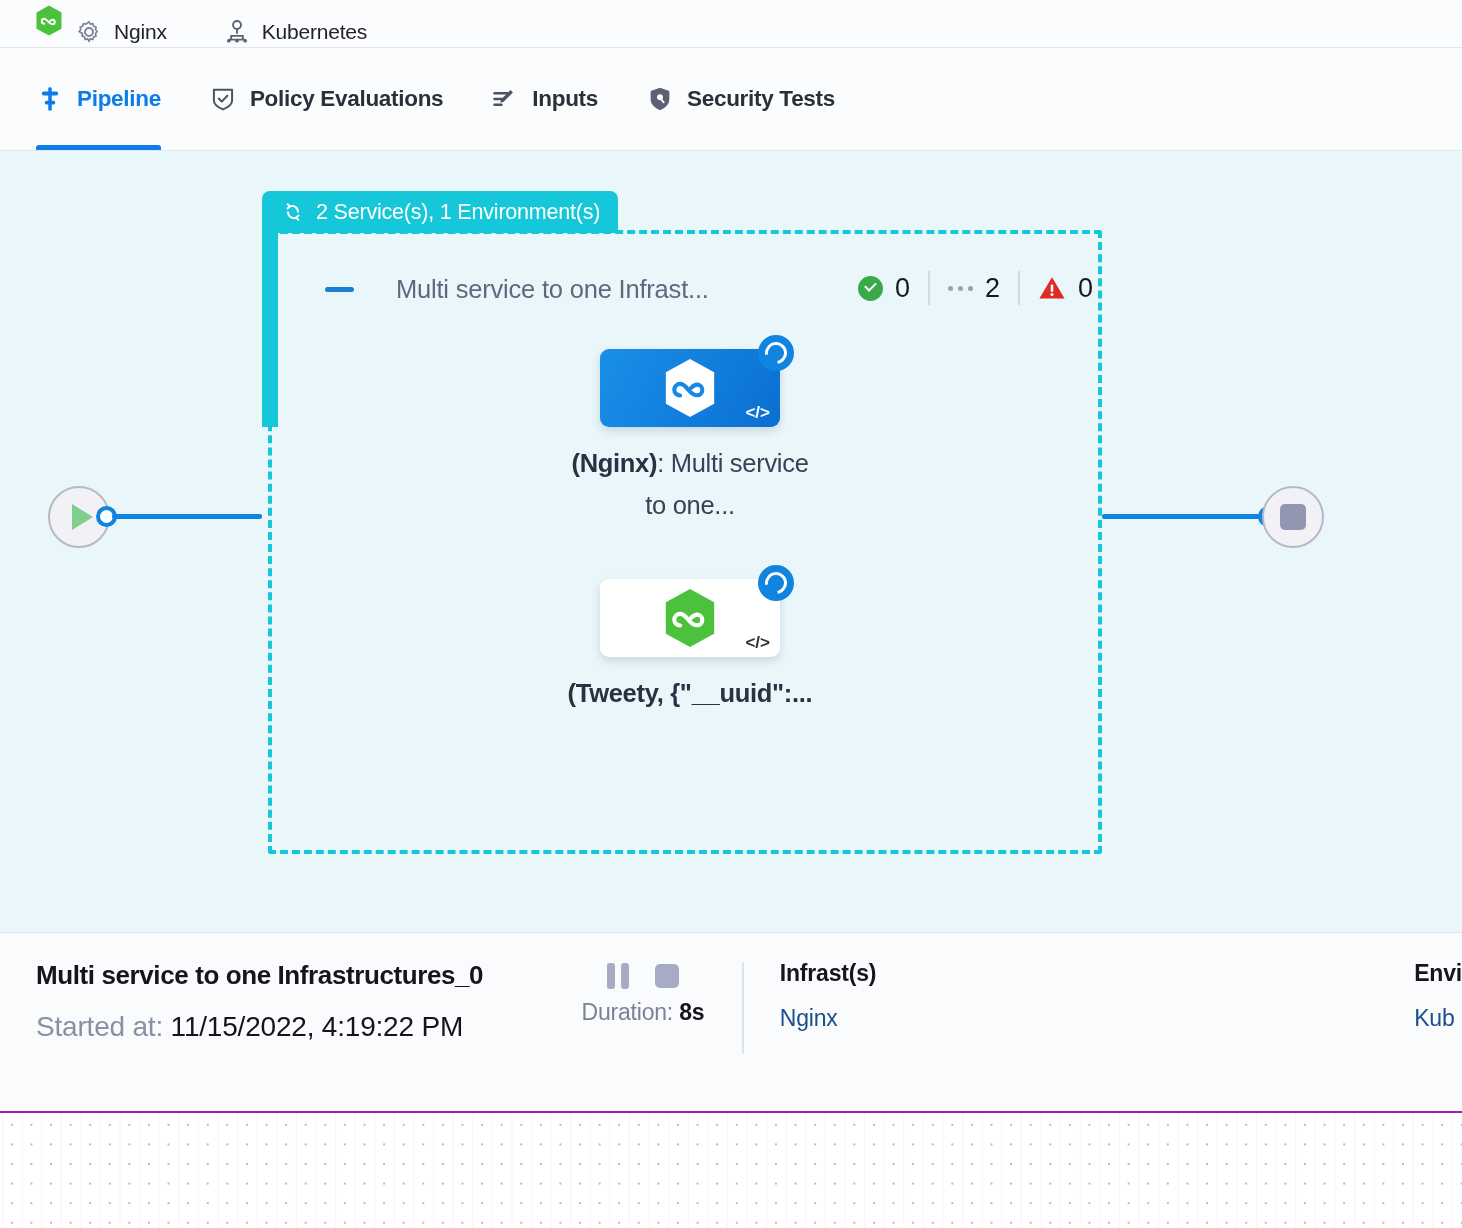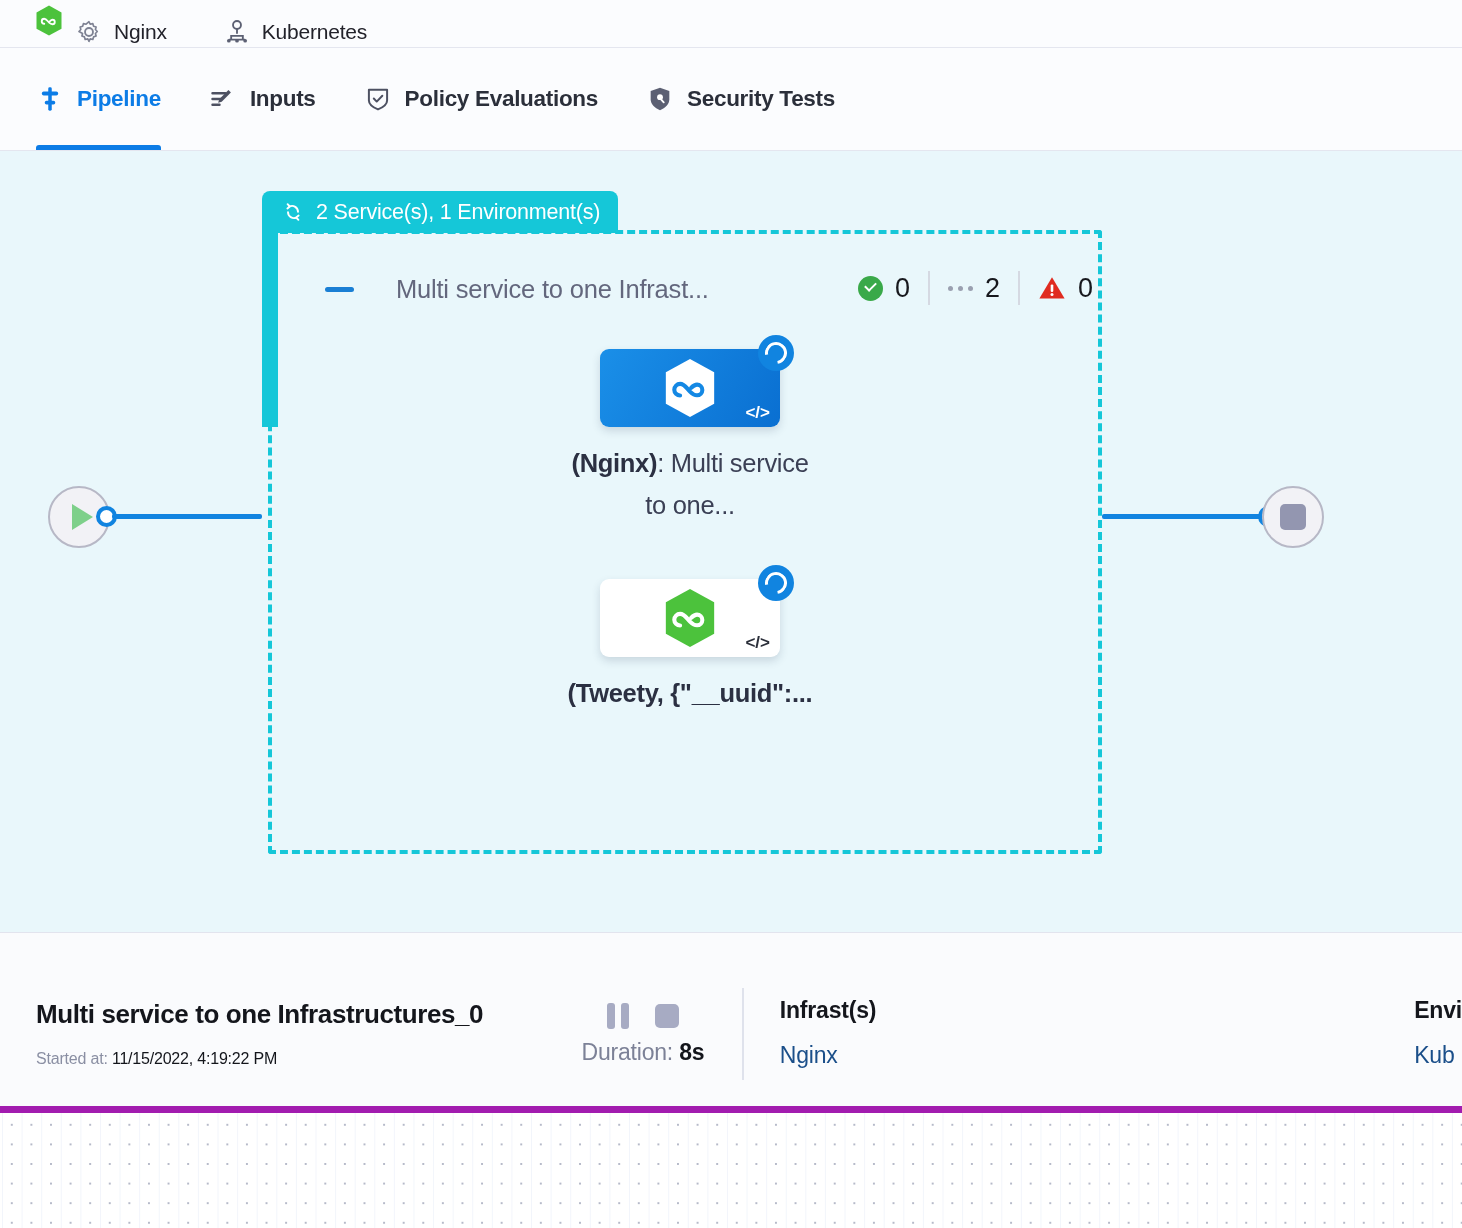--- a/index.html
+++ b/index.html
@@ -126,26 +126,26 @@
   .node-label {
     width: 250px; margin-left: -35px; margin-top: 15px;
     text-align: center; font-size: 25.5px; line-height: 42px;
     color: #3b4055; letter-spacing: -.3px;
   }
   .node-label b { font-weight: bold; color: #2b3042; }
 
   
   .panel {
     position: absolute; left: 0; top: 932px; width: 1462px; height: 181px;
-    background: #fafbfd; border-top: 1px solid #e2e4ee; border-bottom: 7px solid #a21caf;
-    display: flex; align-items: center; padding-top: 27px;
+    background: #fafbfd; border-top: 1px solid #e2e4ee; border-bottom: 2px solid #a21caf;
+    display: flex; align-items: flex-start; padding-top: 27px;
   }
   .panel-left { padding-left: 36px; width: 575px; }
   .panel-title { font-size: 26px; font-weight: bold; color: #14161c; letter-spacing: -.4px; }
-  .panel-sub { margin-top: 20px; font-size: 16px; color: #13151b; letter-spacing: -.2px; }
+  .panel-sub { margin-top: 20px; font-size: 28px; color: #13151b; letter-spacing: -.2px; }
   .panel-sub .muted { color: #8a8fa3; }
   .panel-mid { width: 210px; display: flex; flex-direction: column; align-items: center; }
   .ctrl-row { display: flex; gap: 26px; margin-top: 3px; }
   .ctrl-pause { display: flex; gap: 6px; }
   .ctrl-pause i { display: block; width: 8px; height: 26px; border-radius: 3px; background: #a7abc3; }
   .ctrl-stop { width: 24px; height: 24px; border-radius: 5px; background: #a7abc3; margin-top: 1px; }
   .dur { margin-top: 10px; font-size: 23px; color: #7c8197; letter-spacing: -.2px; }
   .dur b { color: #13151b; font-weight: bold; }
   .vdiv { width: 2px; height: 92px; background: #dfe2ec; margin-top: 2px; }
   .panel-col { padding-left: 36px; }
@@ -196,31 +196,31 @@
     <div class="tab active">
       <svg class="tab-ico" viewBox="0 0 24 24">
         <rect x="10.5" y="2" width="3" height="20" rx="1.2" fill="#0c7ce6"></rect>
         <rect x="5" y="5.5" width="14" height="3.4" rx="1.6" fill="#0c7ce6"></rect>
         <rect x="7.5" y="13.5" width="9" height="3.2" rx="1.5" fill="#0c7ce6"></rect>
       </svg>
       <span class="tab-label">Pipeline</span>
     </div>
     <div class="tab">
       <svg class="tab-ico" viewBox="0 0 24 24">
+        <path d="M4.2 4h15.6v9.3c0 3.6-3.1 5.7-7.8 7.6-4.7-1.9-7.8-4-7.8-7.6z" fill="none" stroke="#4d5162" stroke-width="1.7" stroke-linejoin="round"></path>
+        <path d="M8.4 11.6l2.5 2.6 4.8-5" fill="none" stroke="#4d5162" stroke-width="1.7" stroke-linecap="round" stroke-linejoin="round"></path>
+      </svg>
+      <span class="tab-label">Policy Evaluations</span>
+    </div>
+    <div class="tab">
+      <svg class="tab-ico" viewBox="0 0 24 24">
         <path d="M3 7h11M3 12h8M3 17h6" stroke="#4d5162" stroke-width="2.1" stroke-linecap="round"></path>
         <path d="M20.5 4.2l-8.6 8.6-1 3.3 3.3-1 8.6-8.6z" fill="#4d5162" transform="translate(-2.2,0.4) scale(0.92)"></path>
       </svg>
       <span class="tab-label">Inputs</span>
-    </div>
-    <div class="tab">
-      <svg class="tab-ico" viewBox="0 0 24 24">
-        <path d="M4.2 4h15.6v9.3c0 3.6-3.1 5.7-7.8 7.6-4.7-1.9-7.8-4-7.8-7.6z" fill="none" stroke="#4d5162" stroke-width="1.7" stroke-linejoin="round"></path>
-        <path d="M8.4 11.6l2.5 2.6 4.8-5" fill="none" stroke="#4d5162" stroke-width="1.7" stroke-linecap="round" stroke-linejoin="round"></path>
-      </svg>
-      <span class="tab-label">Policy Evaluations</span>
     </div>
     <div class="tab">
       <svg class="tab-ico" viewBox="0 0 24 24">
         <path d="M12 2.4l8 2.8v7c0 4.4-3.4 7.2-8 9.4-4.6-2.2-8-5-8-9.4v-7z" fill="#5c6073"></path>
         <circle cx="12" cy="10.4" r="2.5" fill="#ffffff"></circle>
         <path d="M12.9 12.3l2.3 2.5" stroke="#ffffff" stroke-width="1.6" stroke-linecap="round"></path>
       </svg>
       <span class="tab-label">Security Tests</span>
     </div>
   </div>

